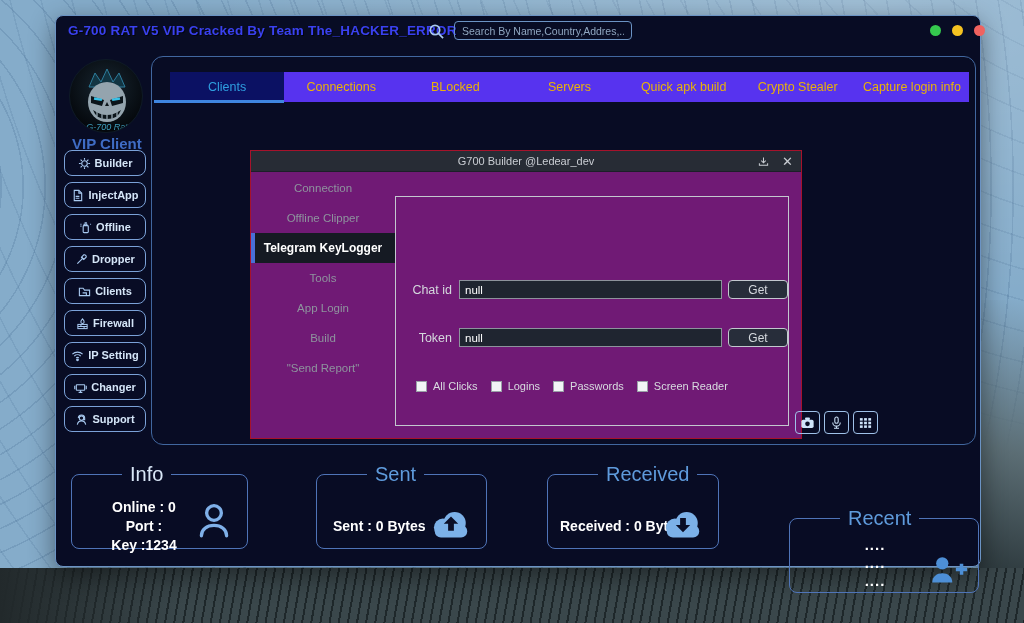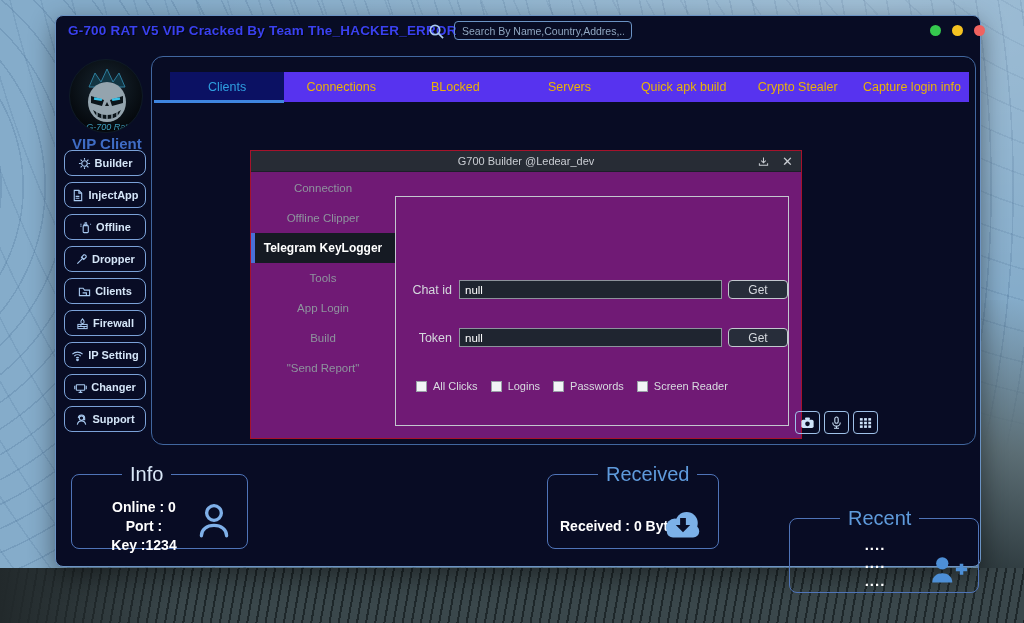--- a/index.html
+++ b/index.html
@@ -353,20 +353,34 @@
         <div>Key :1234</div>
       </div>
       <span class="info-person">
         <svg width="42" height="44" viewBox="0 0 24 24" fill="none" stroke="currentColor" stroke-width="1.9">
           <circle cx="12" cy="8" r="4.2"></circle>
           <path d="M4.8 21c0-3.6 3.1-5.9 7.2-5.9s7.2 2.3 7.2 5.9" stroke-linecap="round"></path>
         </svg>
       </span>
     </fieldset>
 
+    <fieldset class="panel panel-sent">
+      <legend>Sent</legend>
+      <span class="bytes-label">Sent : 0 Bytes</span>
+      <span class="cloud-icon">
+        <svg width="46" height="36" viewBox="0 0 25 20">
+          <g fill="#7cb1e8">
+              <circle cx="8" cy="12" r="5"></circle>
+              <circle cx="14.5" cy="9.5" r="6.2"></circle>
+              <rect x="3.5" y="10.5" width="18" height="7" rx="3.4"></rect>
+            </g>
+          <path d="M12.5 5.8l4 4h-2.4v4h-3.2v-4H8.5z" fill="#0a0e26"></path>
+        </svg>
+      </span>
+    </fieldset>
 
     <fieldset class="panel panel-received">
       <legend>Received</legend>
       <span class="bytes-label">Received : 0 Bytes</span>
       <span class="cloud-icon">
         <svg width="46" height="36" viewBox="0 0 25 20">
           <g fill="#7cb1e8">
               <circle cx="8" cy="12" r="5"></circle>
               <circle cx="14.5" cy="9.5" r="6.2"></circle>
               <rect x="3.5" y="10.5" width="18" height="7" rx="3.4"></rect>

